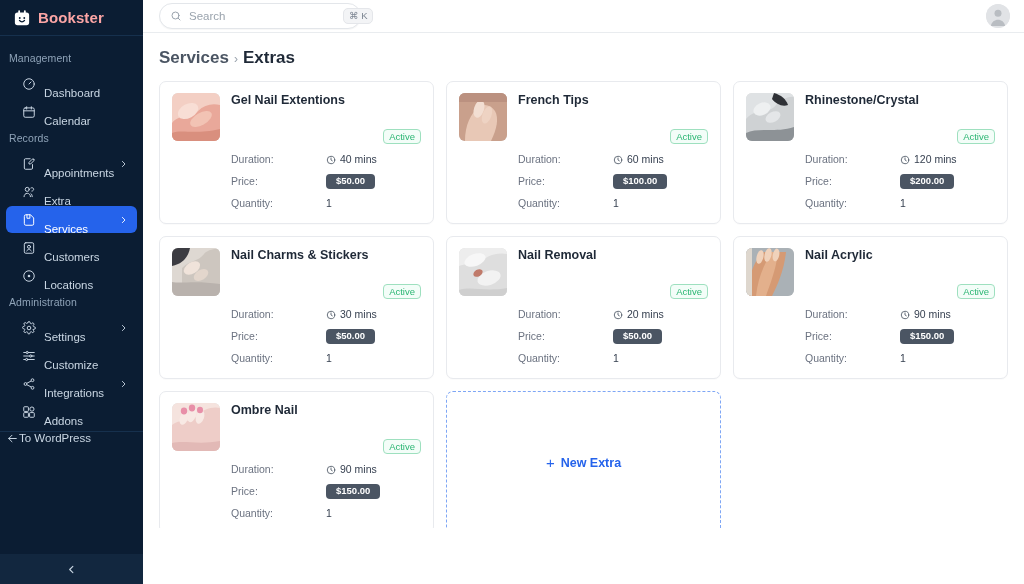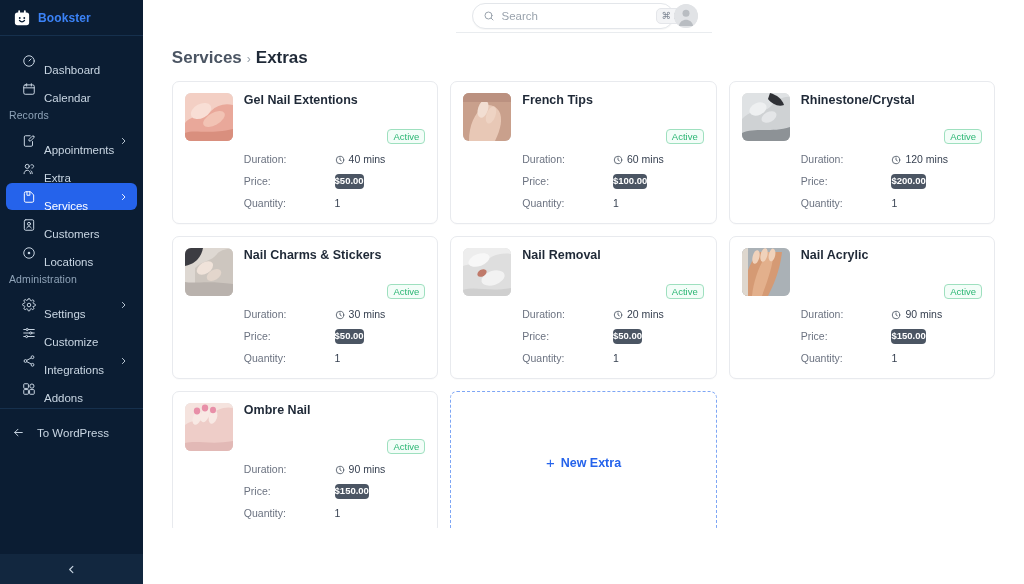--- a/index.html
+++ b/index.html
@@ -20,21 +20,21 @@
     position: relative;
   }
   .brand {
     height: 36px;
     display: flex; align-items: center; gap: 7px;
     padding-left: 13px;
     border-bottom: 1px solid #16304d;
   }
   .brand-logo { width: 18px; height: 18px; display:block; }
   .brand-name {
-    color: #3b82f6; font-size: 12px; font-weight: 700;
+    color: #fca5a5; font-size: 15px; font-weight: 700;
     letter-spacing: .1px;
   }
   .nav { flex: 1 1 auto; padding-top: 10px; overflow: hidden; }
   .nav-section {
     color: #8fa3b8; font-size: 10.5px;
     padding: 6px 0 5px 9px;
     letter-spacing: .1px;
   }
   .nav-item {
     display: flex; align-items: center;
@@ -46,33 +46,33 @@
   }
   .nav-item .ico { width: 14px; height: 14px; margin-right: 8px; flex:0 0 14px; display:block; }
   .nav-item .lbl { white-space: nowrap; margin-top: 19px; }
   .nav-item .chev {
     position: absolute; right: 9px; top: 50%; transform: translateY(-50%);
     width: 9px; height: 9px;
   }
   .nav-item.active { background: #2563eb; color: #ffffff; }
   .sidebar-divider { height: 1px; background: #16304d; margin: 6px 0 0 0; }
   .wp-link {
-    display: flex; align-items: flex-end; gap: 12px;
-    height: 30px; padding-left: 12px;
+    display: flex; align-items: flex-start; gap: 0;
+    height: 30px; padding-left: 6px;
     color: #c9d6e3; font-size: 11.5px; cursor: pointer;
   }
   .wp-link .ico { width: 13px; height: 13px; }
   .collapse-bar {
     height: 30px; background: #12273f;
     display: flex; align-items: center; justify-content: center;
     cursor: pointer;
   }
 
   
-  .main { flex: 1 1 auto; height: 528px; background: #ffffff; display: flex; flex-direction: column; align-items: center; }
+  .main { flex: 1 1 auto; height: 528px; background: #ffffff; display: flex; flex-direction: column; }
   .topbar {
     height: 33px; border-bottom: 1px solid #e9ecef;
     display: flex; align-items: center;
     padding: 0 14px 0 16px;
     flex: 0 0 33px;
     background: #fff;
   }
   .search-box {
     width: 202px; height: 26px;
     border: 1px solid #e3e6ea; border-radius: 13px;
@@ -149,21 +149,21 @@
     border-radius: 4px; padding: 1.5px 5px 2px;
     line-height: 1; white-space: nowrap; flex: 0 0 auto; margin-top: 36px;
   }
   .rows { display: grid; grid-template-columns: 1fr 1fr; row-gap: 7px; }
   .rk { font-size: 10.5px; color: #6b7280; line-height: 15px; }
   .rv { font-size: 10.5px; color: #374151; line-height: 15px; display: flex; align-items: center; }
   .rv .clock { width: 10px; height: 10px; margin-right: 4px; flex: 0 0 10px; }
   .price-pill {
     background: #4b5563; color: #fff;
     font-size: 9.5px; font-weight: 700;
-    padding: 2px 0 3px; border-radius: 4px;
+    padding: 2px 10px 3px; border-radius: 4px;
     line-height: 1; display: inline-block;
   }
   .new-card {
     border: 1px dashed #7ea6f5; border-radius: 7px;
     display: flex; align-items: center; justify-content: center;
     color: #2563eb; font-size: 12.5px; font-weight: 600;
     cursor: pointer; gap: 6px; background: #fff;
   }
   .new-card .plus { font-size: 15px; font-weight: 500; line-height: 1; }
 </style>
@@ -183,20 +183,21 @@
           <circle cx="9" cy="12" r="1.25" fill="#0b1d33"></circle>
           <circle cx="15" cy="12" r="1.25" fill="#0b1d33"></circle>
           <path d="M8.6 15.2c.9 1.3 2 1.9 3.4 1.9s2.5-.6 3.4-1.9" stroke="#0b1d33" stroke-width="1.7" stroke-linecap="round" fill="none"></path>
         </svg>
       </span>
       <span class="brand-name">Bookster</span>
     </div>
 
     <nav class="nav">
 
+      <div class="nav-section">Management</div>
 
       <div class="nav-item">
         <span>
           <svg class="ico" viewBox="0 0 24 24" fill="none" stroke="currentColor" stroke-width="1.7" stroke-linecap="round">
             <circle cx="12" cy="12" r="9"></circle>
               <path d="M12 12l3.5-3.5"></path>
           </svg>
         </span>
         <span class="lbl">Dashboard</span>
       </div>

